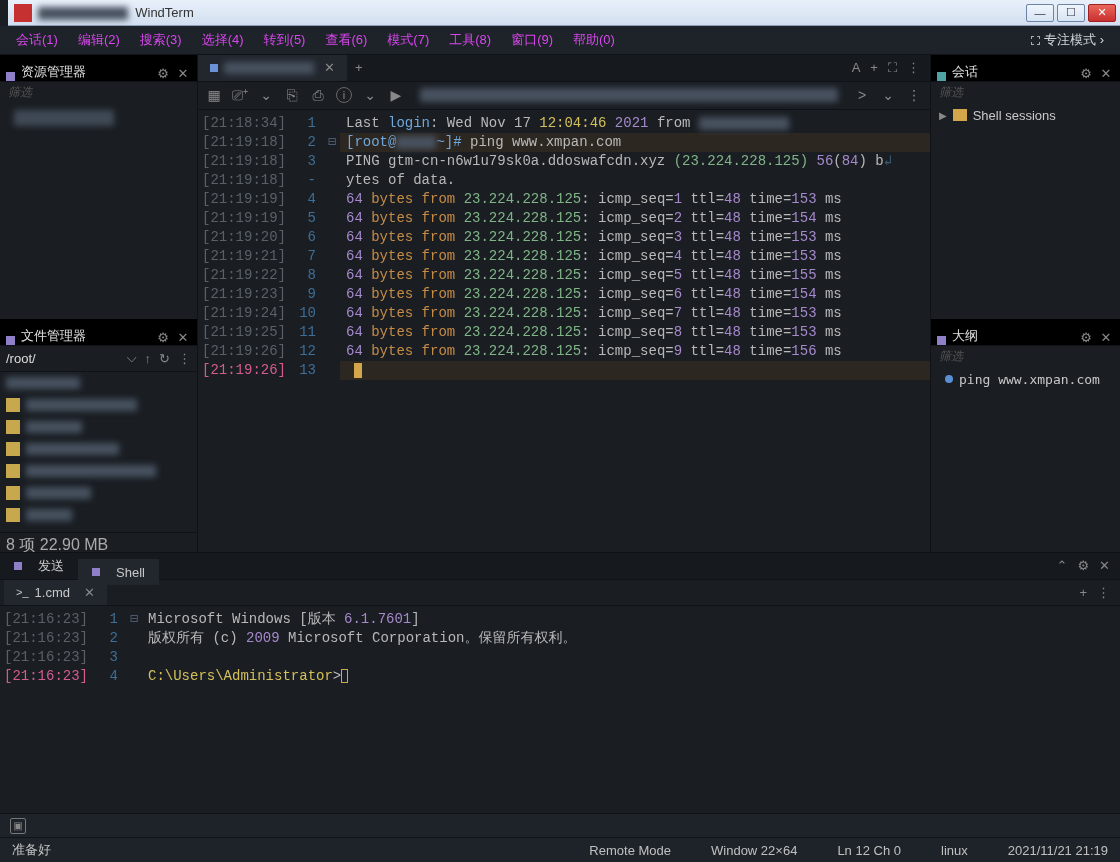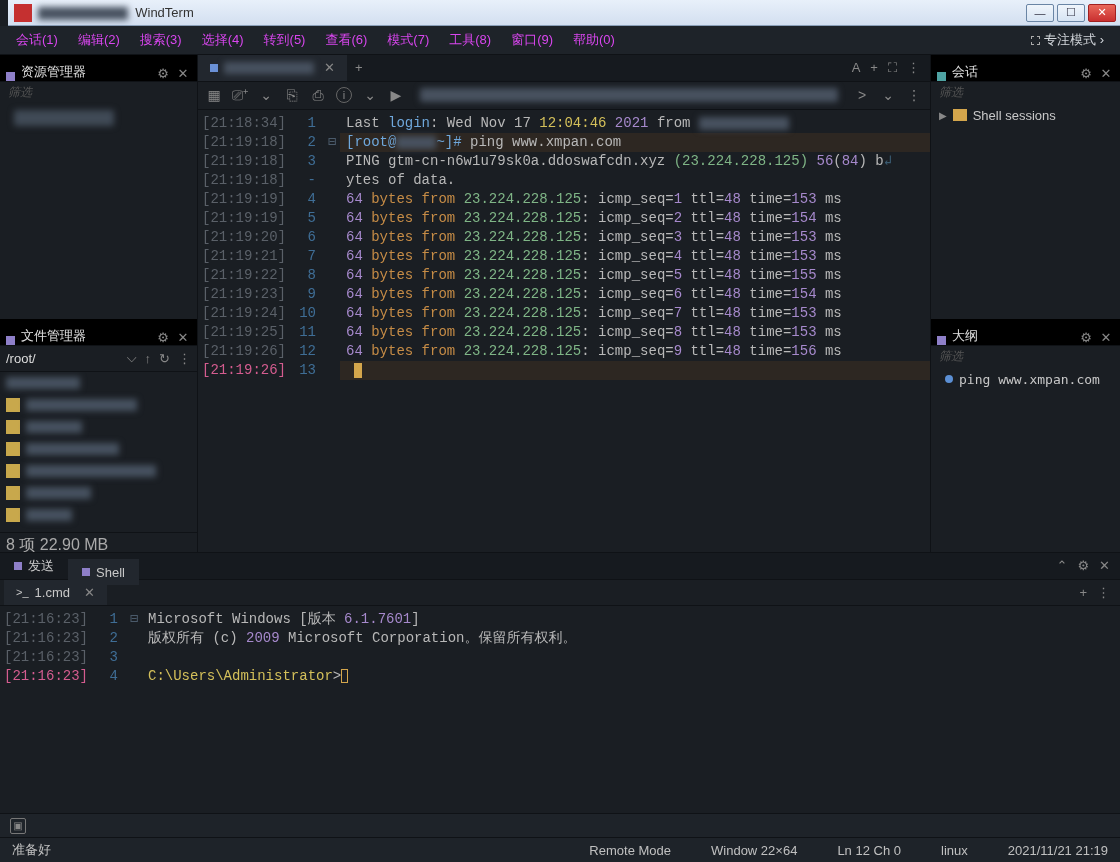--- a/index.html
+++ b/index.html
@@ -187,21 +187,21 @@
   display: flex;
   flex-direction: column;
   height: 277px;
 }
 .bottom-tabs {
   height: 27px;
   background: #161a1f;
   display: flex; align-items: center;
   border-bottom: 1px solid #0f1216;
 }
-.btab { height:100%; padding:0 14px; display:flex;align-items:center;gap:6px; }
+.btab { height:100%; padding:0 14px; display:flex;align-items:center;gap:16px; }
 .btab.active { background:#22272e;margin-top:13px; }
 .bot-ctrls { margin-left:auto; display:flex; gap:10px; padding:0 10px; color:#888; }
 .bottom-subtabs {
   height: 26px;
   display:flex; align-items:center;
   border-bottom:1px solid #0f1216;
   padding-left:4px;
 }
 .sbtab { height:100%;padding:0 12px;display:flex;align-items:center;gap:6px;background:#22272e; }
 .sbtab .xico { margin-left:8px;color:#888; }

